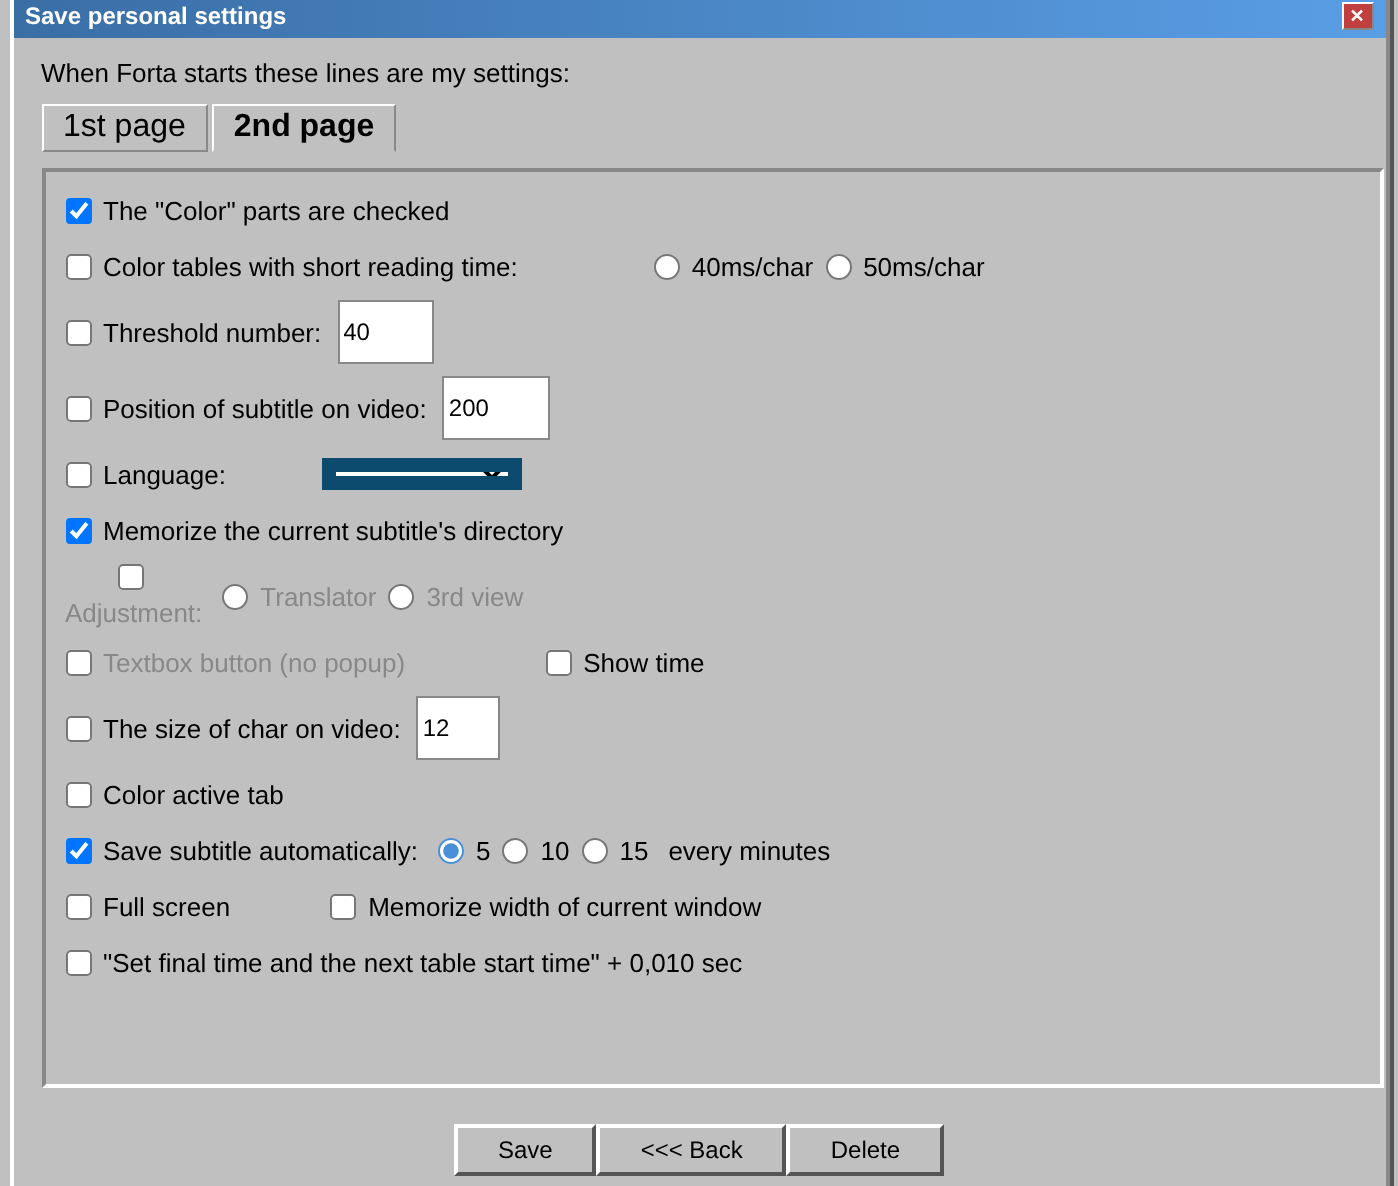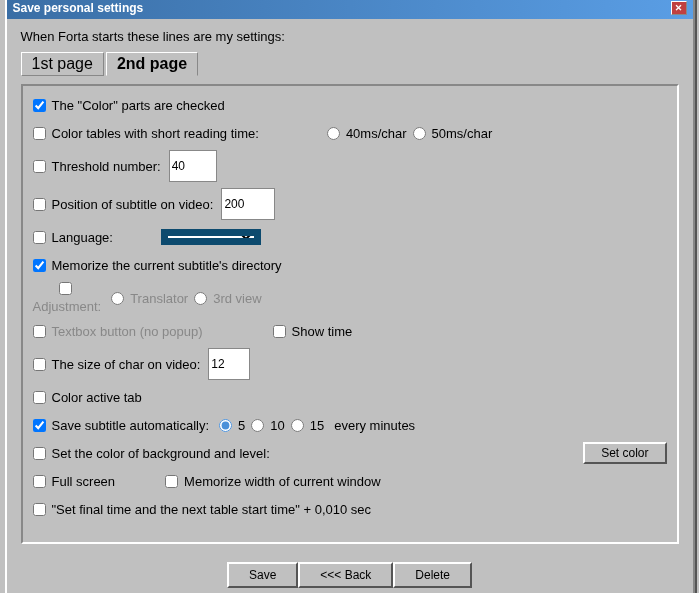--- a/index.html
+++ b/index.html
@@ -48,21 +48,21 @@
       font-size: 9px;
       cursor: pointer;
       color: #000;
     }
     .title-btn.close {
       background: #c04040;
       color: white;
       font-weight: bold;
     }
     .window-content {
-      padding: 10px 14px 10px 14px;
+      padding: 10px 1px 10px 14px;
     }
     .header-label {
       font-size: 13px;
       margin-bottom: 8px;
       color: #000;
     }
     .tabs {
       display: flex;
       gap: 2px;
       margin-bottom: 8px;
@@ -300,27 +300,20 @@
           <input type="radio" name="interval" style="">
           <span>10</span>
         </label>
         <label class="inline-radio">
           <input type="radio" name="interval" style="">
           <span>15</span>
         </label>
         <span class="row-text" style="margin-left:4px;">every minutes</span>
       </div>
 
-      <div class="row">
-        <label style="margin-right:8px; flex:1;">
-          <input type="checkbox" style="">
-          <span class="row-text">Set the color of background and level:</span>
-        </label>
-        <button class="set-color-btn">Set color</button>
-      </div>
 
       <div class="row">
         <label style="margin-right:50px;">
           <input type="checkbox" style="">
           <span class="row-text">Full screen</span>
         </label>
         <label>
           <input type="checkbox" style="">
           <span class="row-text">Memorize width of current window</span>
         </label>

